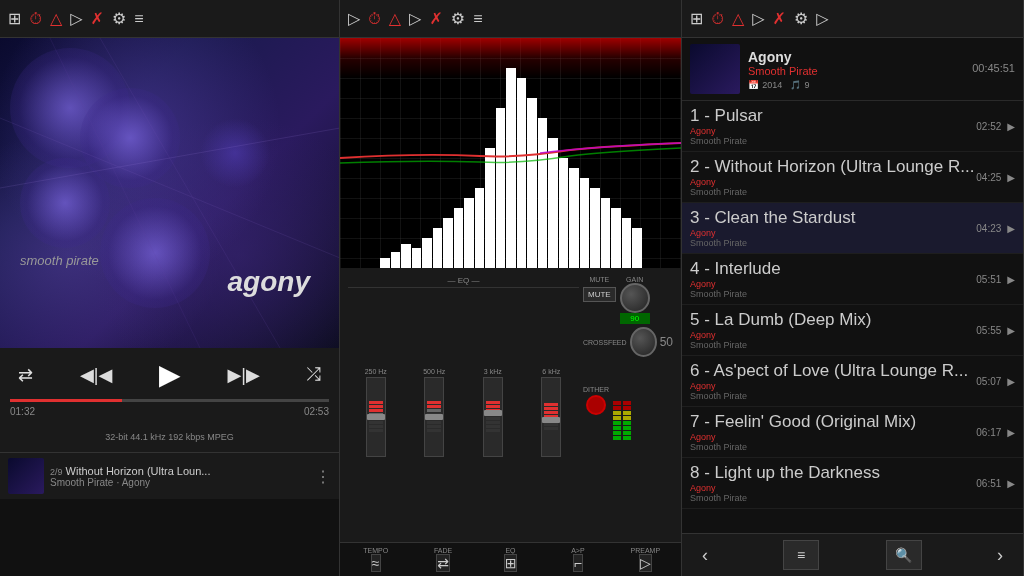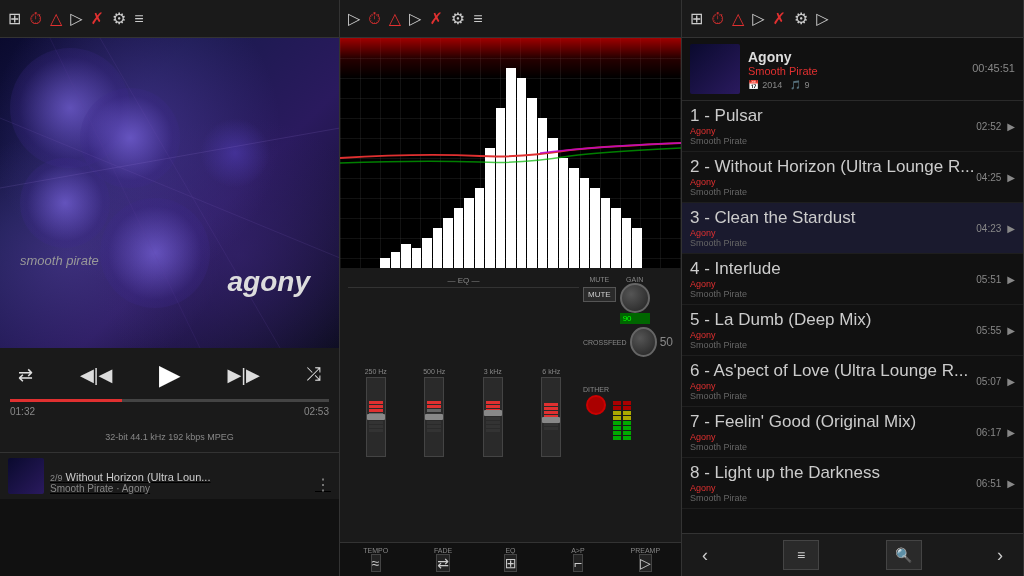--- a/index.html
+++ b/index.html
@@ -127,26 +127,25 @@
     }
     .format-info {
       color: #888;
       font-size: 9px;
       text-align: center;
       margin-bottom: 4px;
       margin-top: 15px;
     }
     .now-playing-bar {
       display: flex;
-      align-items: flex-end;
+      align-items: center;
       gap: 6px;
       background: #1a1a1a;
       padding: 5px 8px;
       border-top: 1px solid #333;
-      text-decoration: underline;
     }
     .np-thumb {
       width: 36px;
       height: 36px;
       background: linear-gradient(135deg, #0a0a2e, #2a1a5e);
       border-radius: 2px;
       flex-shrink: 0;
     }
     .np-text {
       flex: 1;
@@ -281,20 +280,21 @@
       border-radius: 50%;
       background: radial-gradient(circle at 35% 35%, #555, #222);
       border: 2px solid #666;
       cursor: pointer;
     }
     .gain-value {
       background: #060;
       color: #0f0;
       font-size: 8px;
       padding: 1px 3px;
+      text-align: center;
     }
 
     .vu-meters {
       display: flex;
       gap: 2px;
       height: 80px;
       align-items: flex-end;
     }
     .vu-col {
       display: flex;

